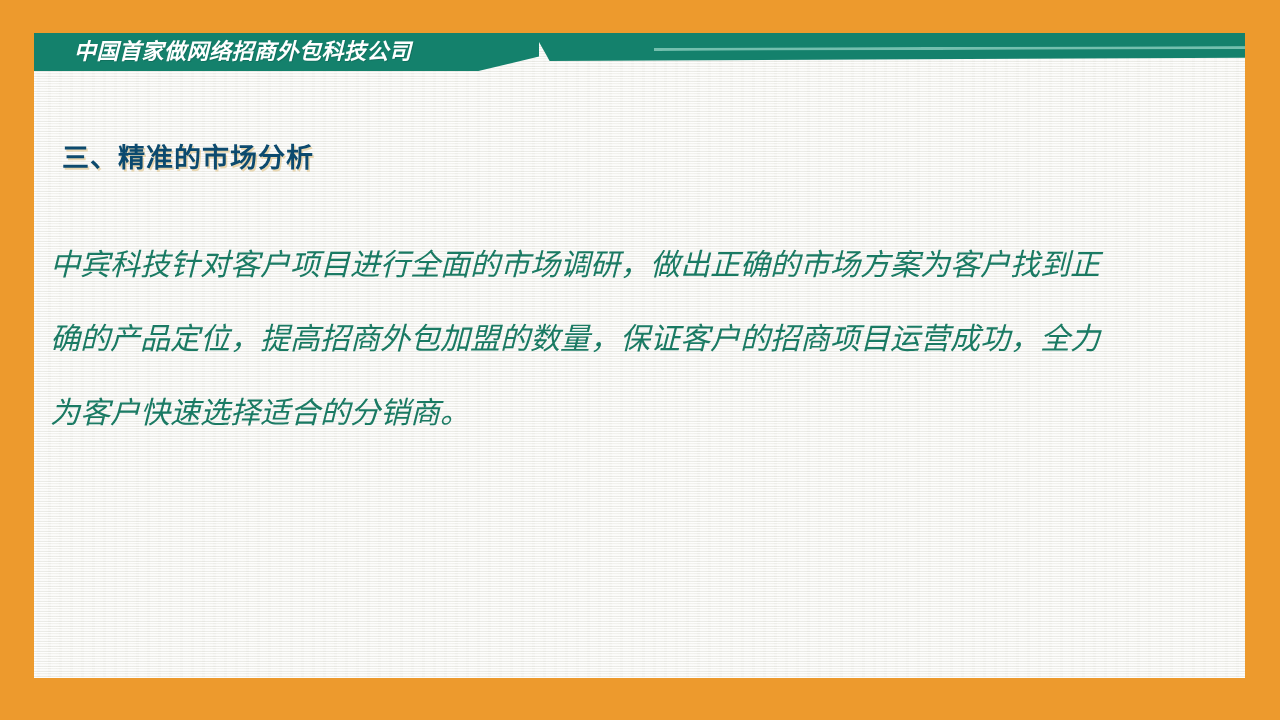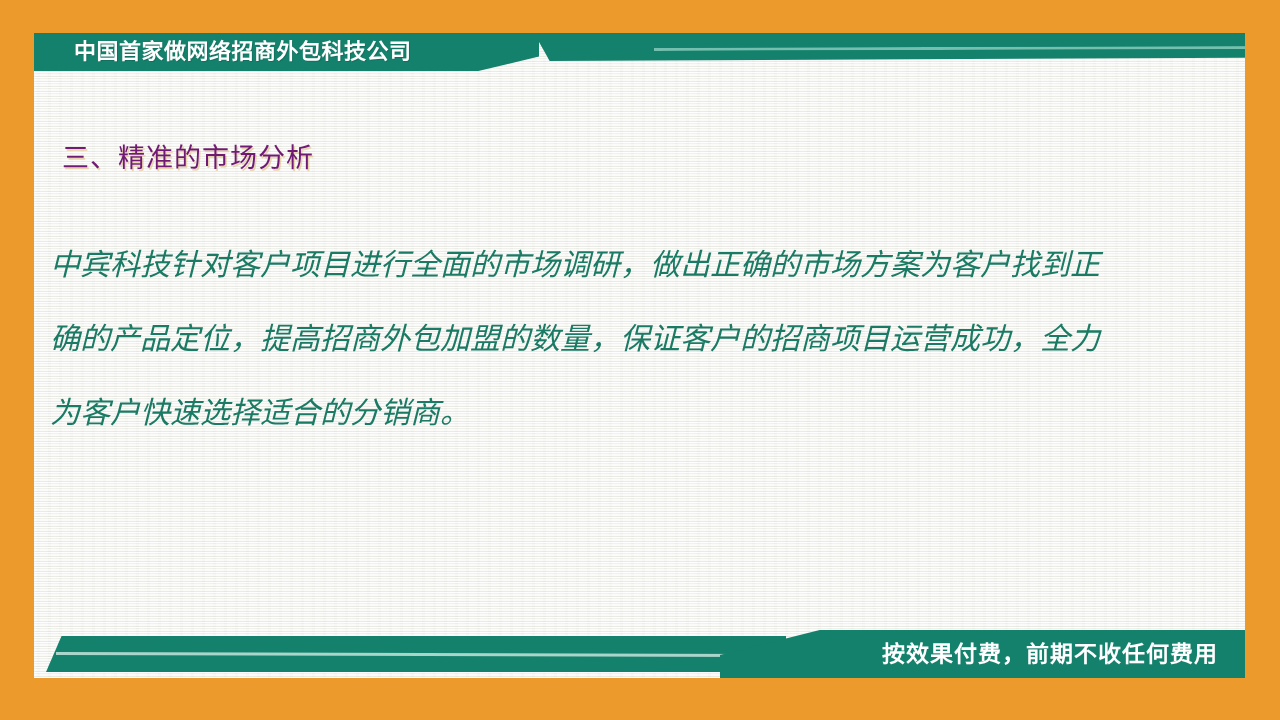--- a/index.html
+++ b/index.html
@@ -64,20 +64,21 @@
   .frame-top    { left: 0;     top: 0;     width: 1280px;height: 33px;  }
   .frame-bottom { left: 0;     top: 678px; width: 1280px;height: 42px;  }
 
   
   .header-band {
     position: absolute;
     left: 34px;
     top: 33px;
     width: 1211px;
     height: 44px;
+    font-style: italic;
   }
   .header-block {
     position: absolute;
     left: 0;
     top: 0;
     width: 505px;
     height: 38px;
     background: #14816c;
     clip-path: polygon(0 0, 100% 0, 100% 62%, 88% 100%, 0 100%);
   }
@@ -112,22 +113,22 @@
     white-space: nowrap;
     text-shadow: 1px 1px 0 rgba(0,0,0,0.12);
   }
 
   
   .section-title {
     position: absolute;
     left: 62px;
     top: 136px;
     font-size: 27px;
-    font-weight: normal;
-    color: #701a75;
+    font-weight: bold;
+    color: #0c4a6e;
     letter-spacing: 1px;
     white-space: nowrap;
     text-shadow: 1.5px 1.5px 0 rgba(214,176,96,0.45);
   }
 
   
   .body-copy {
     position: absolute;
     left: 50px;
     top: 228px;
@@ -203,26 +204,19 @@
   </div>
 
   <div class="section-title">三、精准的市场分析</div>
 
   <div class="body-copy">
     <span class="body-line">中宾科技针对客户项目进行全面的市场调研，做出正确的市场方案为客户找到正</span>
     <span class="body-line">确的产品定位，提高招商外包加盟的数量，保证客户的招商项目运营成功，全力</span>
     <span class="body-line">为客户快速选择适合的分销商。</span>
   </div>
 
-  <div class="footer-band">
-    <div class="footer-left-bar"></div>
-    <div class="footer-left-line"></div>
-    <div class="footer-right-bar">
-      <div class="footer-text">按效果付费，前期不收任何费用</div>
-    </div>
-  </div>
 
   <div class="frame-top"></div>
   <div class="frame-bottom"></div>
   <div class="frame-left"></div>
   <div class="frame-right"></div>
 
 </div>
 
 </body></html>

